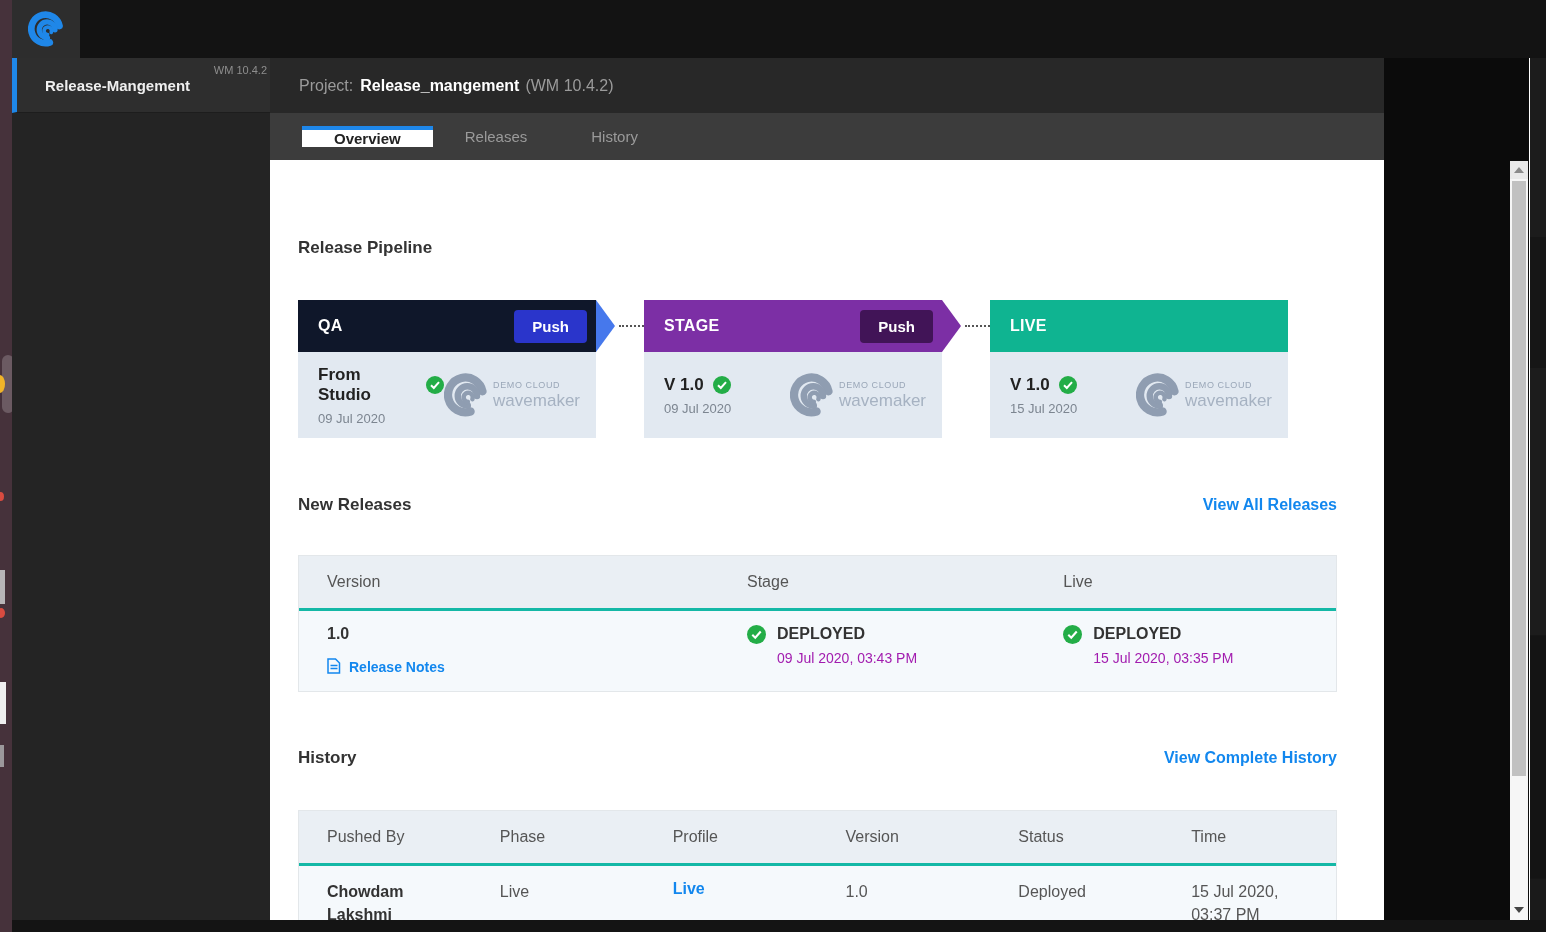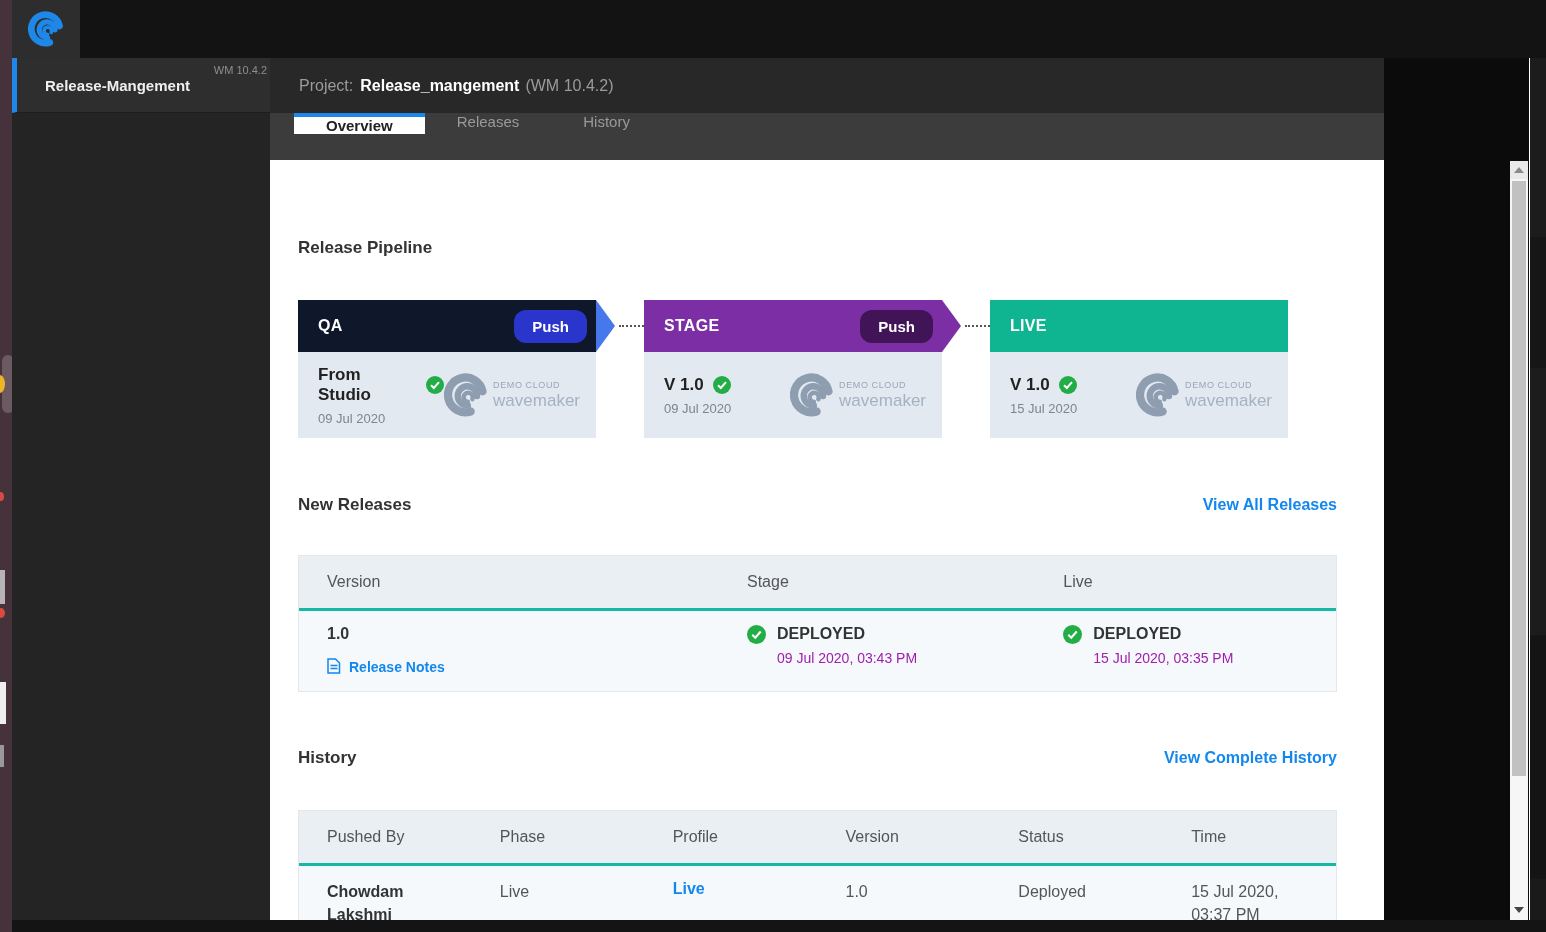--- a/index.html
+++ b/index.html
@@ -31,36 +31,36 @@
     border-bottom:1px solid #1d1d1d; cursor:pointer; }
   .side-item-name { position:absolute; left:28px; top:0; line-height:55px; color:#efefef;
     font-size:15px; font-weight:bold; }
   .side-item-ver { position:absolute; right:10px; top:6px; color:#8e8e8e; font-size:11px; }
 
   
   #main { position:absolute; left:270px; top:58px; width:1114px; height:862px; background:#fff; }
   #project-header { height:55px; background:#282828; display:flex; align-items:center;
     padding-left:29px; font-size:16px; color:#9b9b9b; }
   #project-header .pname { color:#fff; font-weight:bold; margin:0 6px 0 7px; }
-  #tabbar { height:47px; background:#3c3c3c; display:flex; align-items:flex-start; padding-left:24px; }
+  #tabbar { height:47px; background:#3c3c3c; display:flex; align-items:center; padding-left:32px; }
   .tab { display:flex; align-items:center; padding:0 32px; font-size:15px; color:#9a9a9a; cursor:pointer; }
   .tab.active { background:#fff; color:#222; font-weight:bold; border-top:4px solid #1e87ea; }
 
   #content { position:relative; height:760px; background:#fff; padding:0 47px 0 28px; overflow:hidden; }
   .section-title { font-size:17px; font-weight:bold; color:#333; }
   .head-row { display:flex; justify-content:space-between; align-items:baseline; }
   .view-link { font-size:16px; font-weight:bold; color:#1287ee; text-decoration:none; cursor:pointer; }
 
   
   #pipeline-title { padding-top:78px; }
   #pipeline-row { margin-top:42px; display:flex; }
   .stage-wrap { position:relative; width:298px; margin-right:48px; }
   .stage-header { position:relative; height:52px; display:flex; align-items:center; padding:0 9px 0 20px; }
   .stage-name { flex:1; color:#fff; font-size:16px; font-weight:bold; letter-spacing:.3px; }
-  .push-btn { color:#fff; font-size:15px; font-weight:bold; padding:8px 18px; border-radius:12px;
+  .push-btn { color:#fff; font-size:15px; font-weight:bold; padding:8px 18px; border-radius:4px;
     border:none; cursor:pointer; }
   .stage-arrow { position:absolute; right:-19px; top:0; width:0; height:0;
     border-top:26px solid transparent; border-bottom:26px solid transparent; border-left:19px solid #000; }
   .connector { position:absolute; top:25px; left:321px; width:25px; border-top:2px dotted #555; }
   .stage-body { height:86px; background:#e2e9f1; display:flex; align-items:center;
     justify-content:space-between; padding:0 16px 0 20px; }
   .version-line { display:flex; align-items:center; gap:9px; font-size:17px; font-weight:bold; color:#222; }
   .stage-date { font-size:13px; color:#7c8590; margin-top:6px; }
   .brand { display:flex; align-items:center; gap:5px; }
   .brand svg { width:44px; height:44px; color:#8f9db1; }

